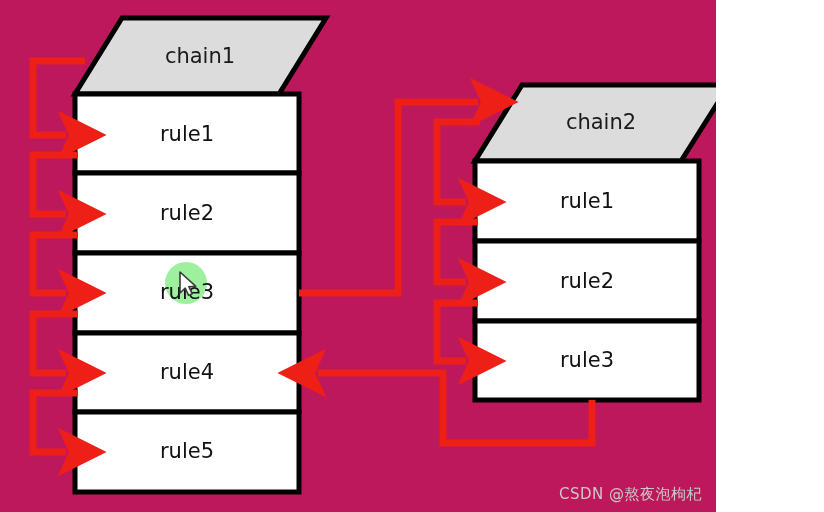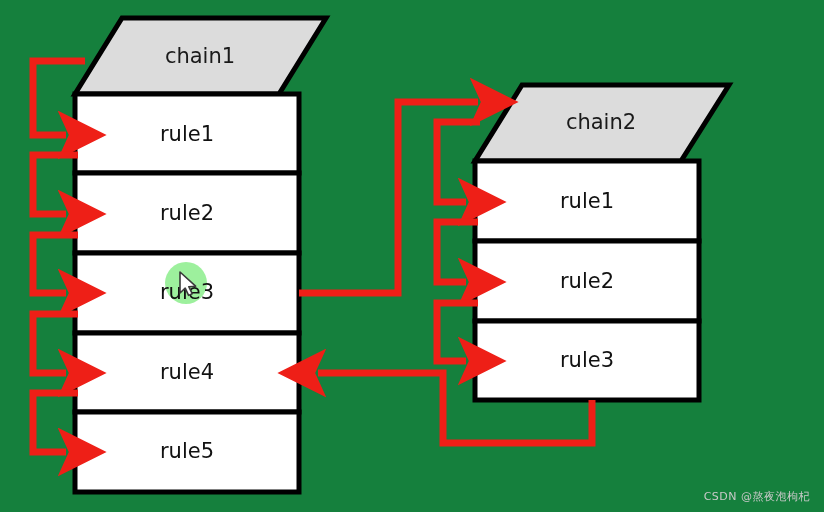--- a/index.html
+++ b/index.html
@@ -2,23 +2,23 @@
 <html><head>
 <meta charset="utf-8">
 <style>
   html, body {
     margin: 0;
     padding: 0;
     background: #ffffff;
   }
   #canvas {
     position: relative;
-    width: 824px;
+    width: 716px;
     height: 512px;
-    background: #15803d;
+    background: #be185d;
     overflow: hidden;
     font-family: "DejaVu Sans", "Liberation Sans", sans-serif;
   }
   #diagram {
     position: absolute;
     left: 0;
     top: 0;
     width: 824px;
     height: 512px;
   }
@@ -34,21 +34,21 @@
     font-size: 21px;
     fill: #111111;
     text-anchor: middle;
     dominant-baseline: middle;
   }
   .watermark {
     position: absolute;
     right: 14px;
     bottom: 8px;
     font-family: "DejaVu Sans", "Liberation Sans", sans-serif;
-    font-size: 11px;
+    font-size: 15px;
     color: #c9c9c9;
     letter-spacing: 0.5px;
     white-space: nowrap;
     user-select: none;
   }
 </style>
 </head>
 <body>
 
 <div id="canvas">

